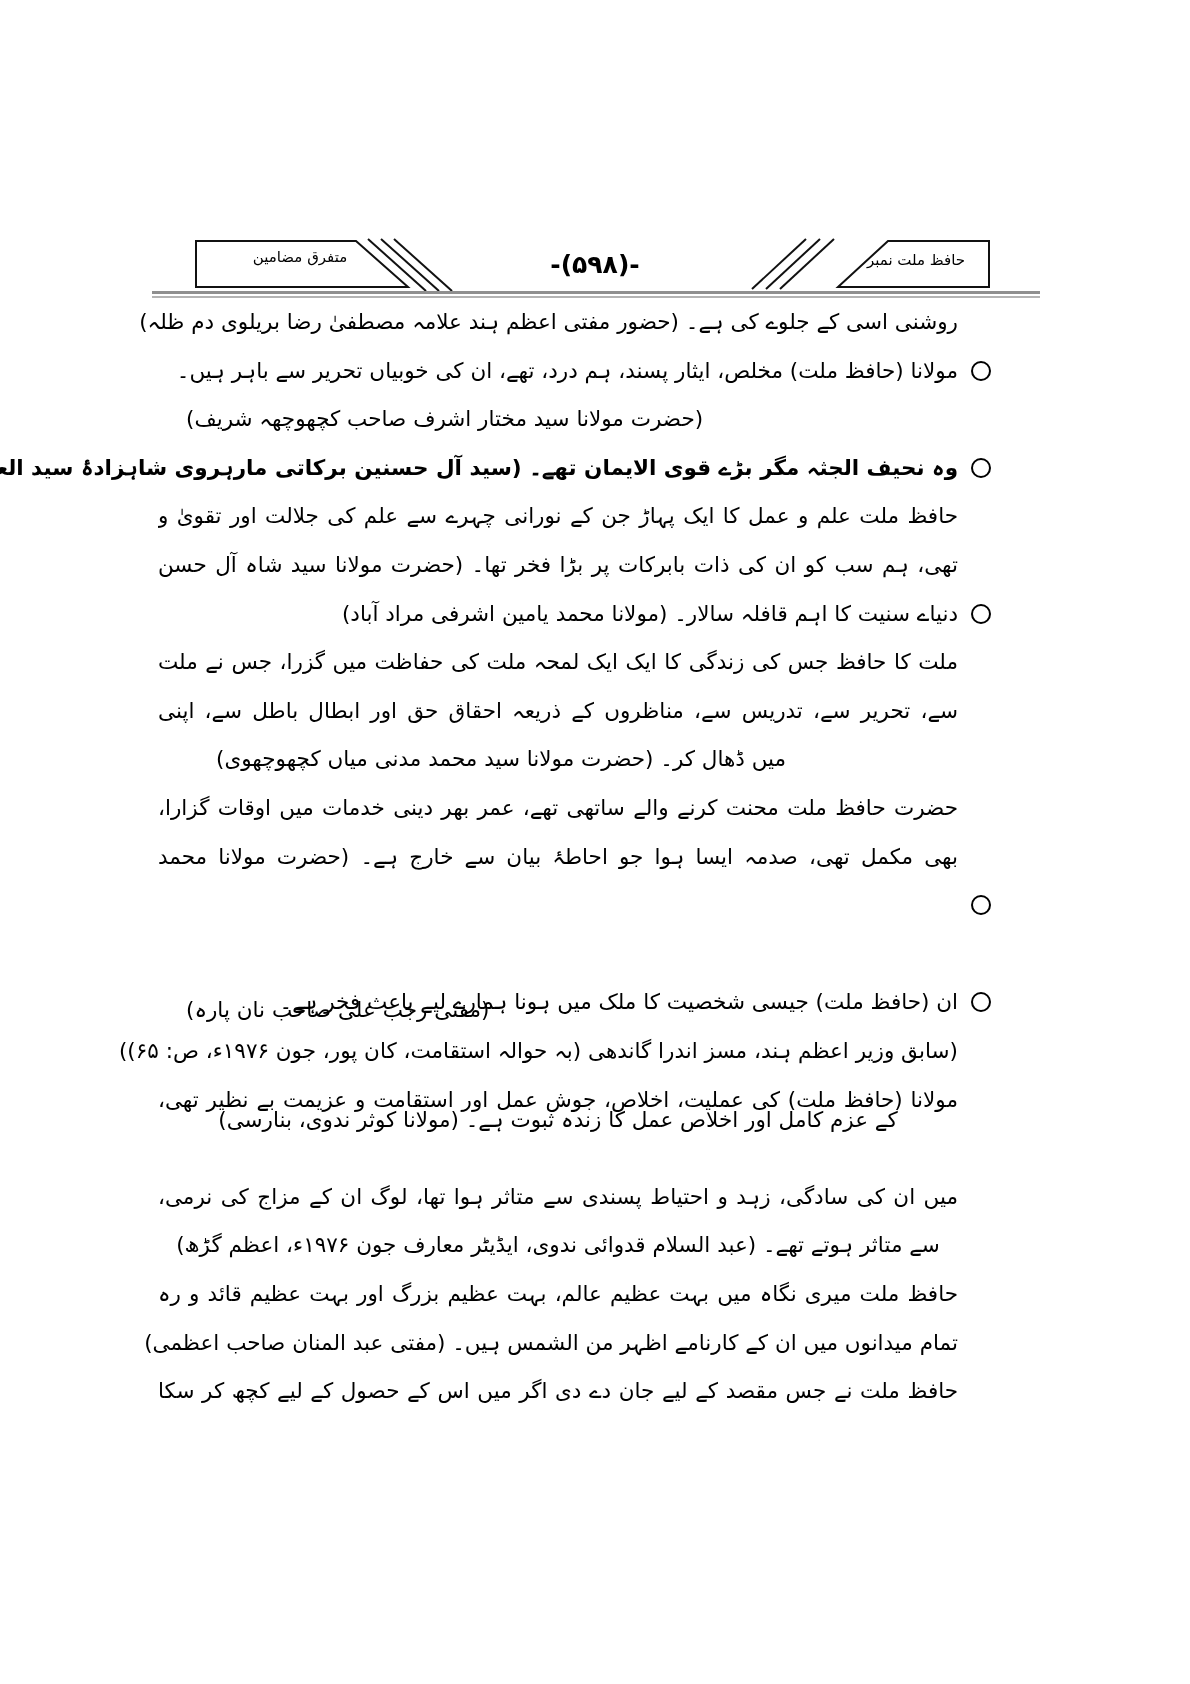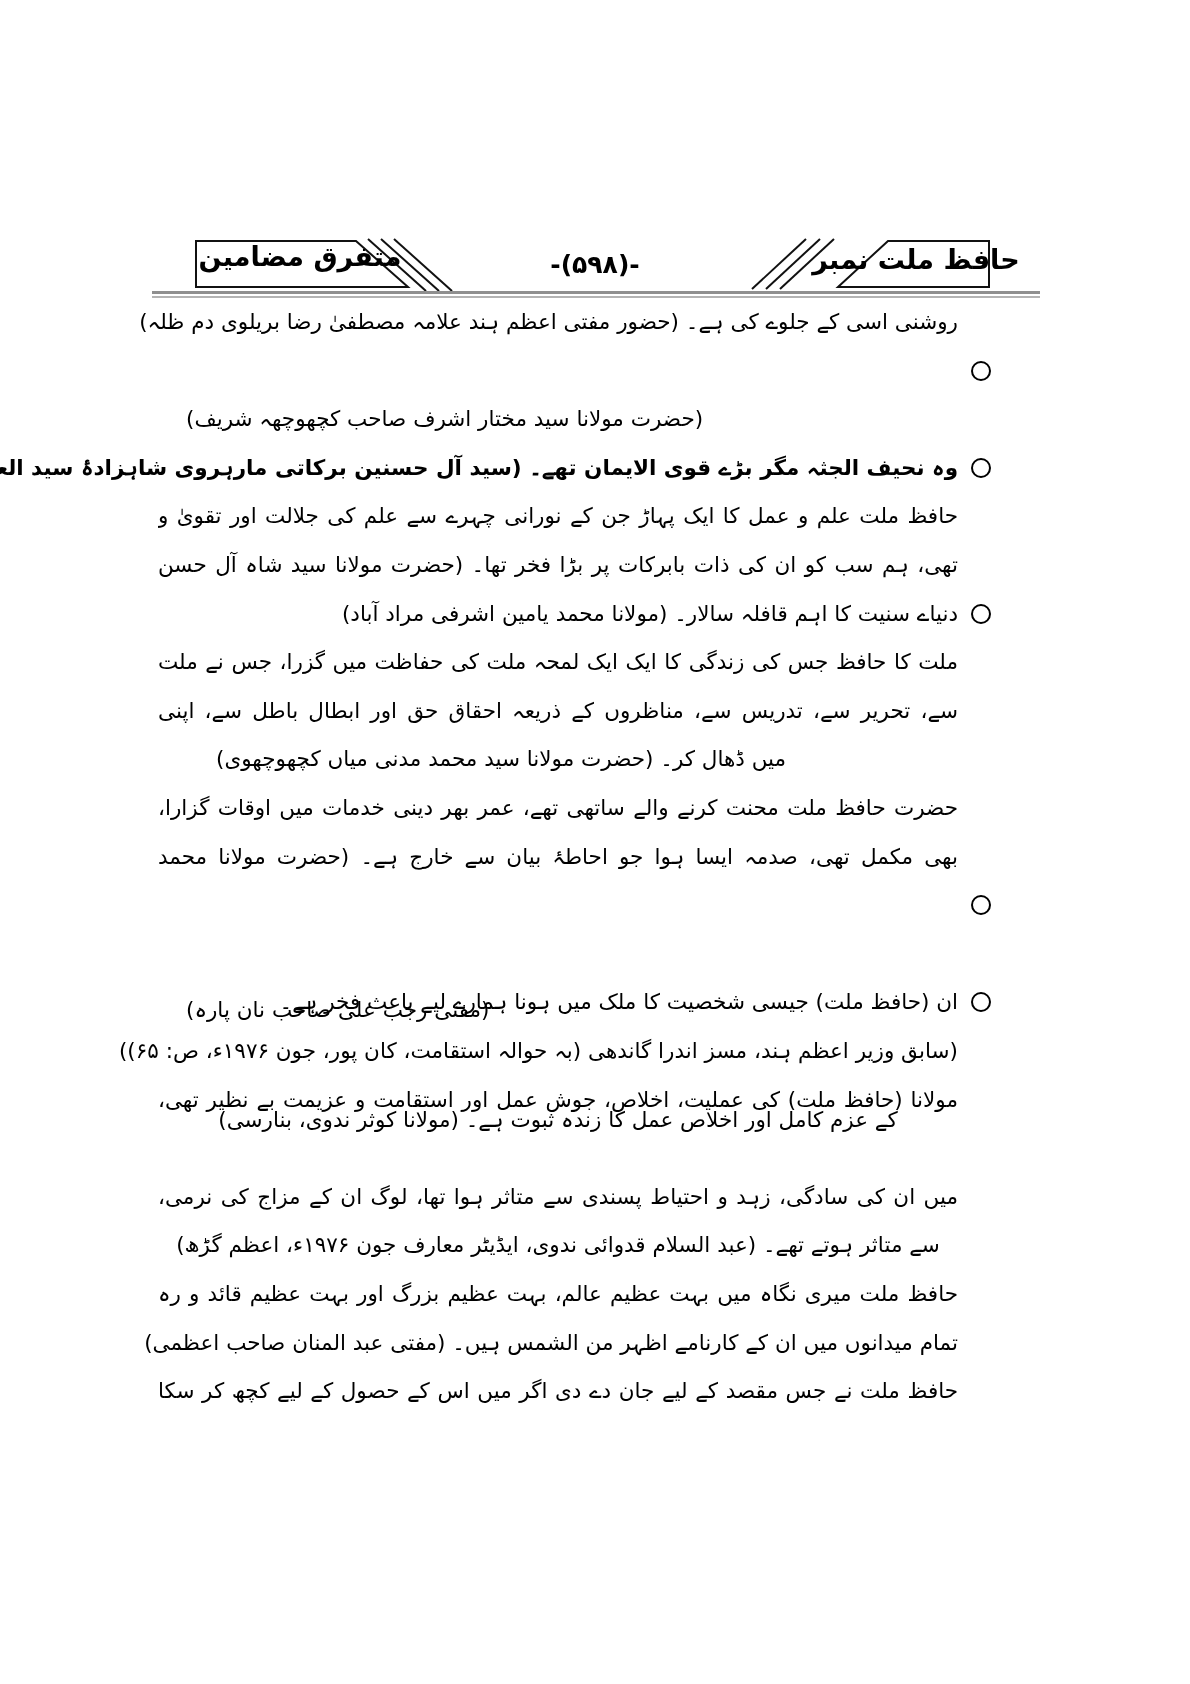--- a/index.html
+++ b/index.html
@@ -10,22 +10,22 @@
     background:#ffffff;
     font-family:"DejaVu Sans",sans-serif;
     color:#000;
     overflow:hidden;
     direction:rtl;
   }
   .hdr-label{
     position:absolute;
     height:31px;
     display:flex;align-items:center;justify-content:center;
-    font-weight:bold;
-    font-size:27px;
+    font-weight:normal;
+    font-size:15px;
     white-space:nowrap;
   }
   #hdr-right-label{left:846px;top:244px;width:140px;}
   #hdr-left-label{left:200px;top:241px;width:200px;}
   #hdr-page-number{
     position:absolute;left:505px;top:243px;width:180px;height:42px;
     display:flex;align-items:center;justify-content:center;
     font-weight:bold;font-size:25px;direction:ltr;
   }
   #deco-svg{position:absolute;left:0;top:0;pointer-events:none;}
@@ -87,21 +87,21 @@
   </svg>
 
   <div class="hdr-label" id="hdr-right-label">حافظ ملت نمبر</div>
 
   <div id="hdr-page-number">-(۵۹۸)-</div>
 
   <div class="hdr-label" id="hdr-left-label">متفرق مضامین</div>
 
   <div id="rows">
       <div class="row align-right" style="top: 298px;"><span>روشنی اسی کے جلوے کی ہے۔ (حضور مفتی اعظم ہند علامہ مصطفیٰ رضا بریلوی دم ظلہ)</span></div>
-      <div class="row align-right" style="top: 347px;"><span class="bullet"></span></div>
+      <div class="row align-right" style="top: 347px;"><span class="bullet"></span><span>مولانا (حافظ ملت) مخلص، ایثار پسند، ہم درد، تھے، ان کی خوبیاں تحریر سے باہر ہیں۔</span></div>
       <div class="row align-left" style="top: 395px; padding-left: 28px;"><span>(حضرت مولانا سید مختار اشرف صاحب کچھوچھہ شریف)</span></div>
       <div class="row align-right" style="top: 444px; font-weight: bold;"><span class="bullet"></span><span>وہ نحیف الجثہ مگر بڑے قوی الایمان تھے۔ (سید آل حسنین برکاتی مارہروی شاہزادۂ سید العلما)</span></div>
       <div class="row align-full" style="top: 492px;"><span>حافظ ملت علم و عمل کا ایک پہاڑ جن کے نورانی چہرے سے علم کی جلالت اور تقویٰ و پرہیز گاری ٹپکتی</span></div>
       <div class="row align-full" style="top: 541px;"><span>تھی، ہم سب کو ان کی ذات بابرکات پر بڑا فخر تھا۔ (حضرت مولانا سید شاہ آل حسن مارہروی مد ظلہ العالی)</span></div>
       <div class="row align-right" style="top: 590px;"><span class="bullet"></span><span>دنیاے سنیت کا اہم قافلہ سالار۔ (مولانا محمد یامین اشرفی مراد آباد)</span></div>
       <div class="row align-full" style="top: 638px;"><span>ملت کا حافظ جس کی زندگی کا ایک ایک لمحہ ملت کی حفاظت میں گزرا، جس نے ملت کی حفاظت فرمائی تقریر</span></div>
       <div class="row align-full" style="top: 687px;"><span>سے، تحریر سے، تدریس سے، مناظروں کے ذریعہ احقاق حق اور ابطال باطل سے، اپنی زندگی کو اسوۂ نبوی</span></div>
       <div class="row align-left" style="top: 735px; padding-left: 58px;"><span>میں ڈھال کر۔ (حضرت مولانا سید محمد مدنی میاں کچھوچھوی)</span></div>
       <div class="row align-full" style="top: 784px;"><span>حضرت حافظ ملت محنت کرنے والے ساتھی تھے، عمر بھر دینی خدمات میں اوقات گزارا، تقویٰ و طہارت</span></div>
       <div class="row align-full" style="top: 833px;"><span>بھی مکمل تھی، صدمہ ایسا ہوا جو احاطۂ بیان سے خارج ہے۔ (حضرت مولانا محمد سلیمان صاحب اشرفی بھاگل پوری)</span></div>

